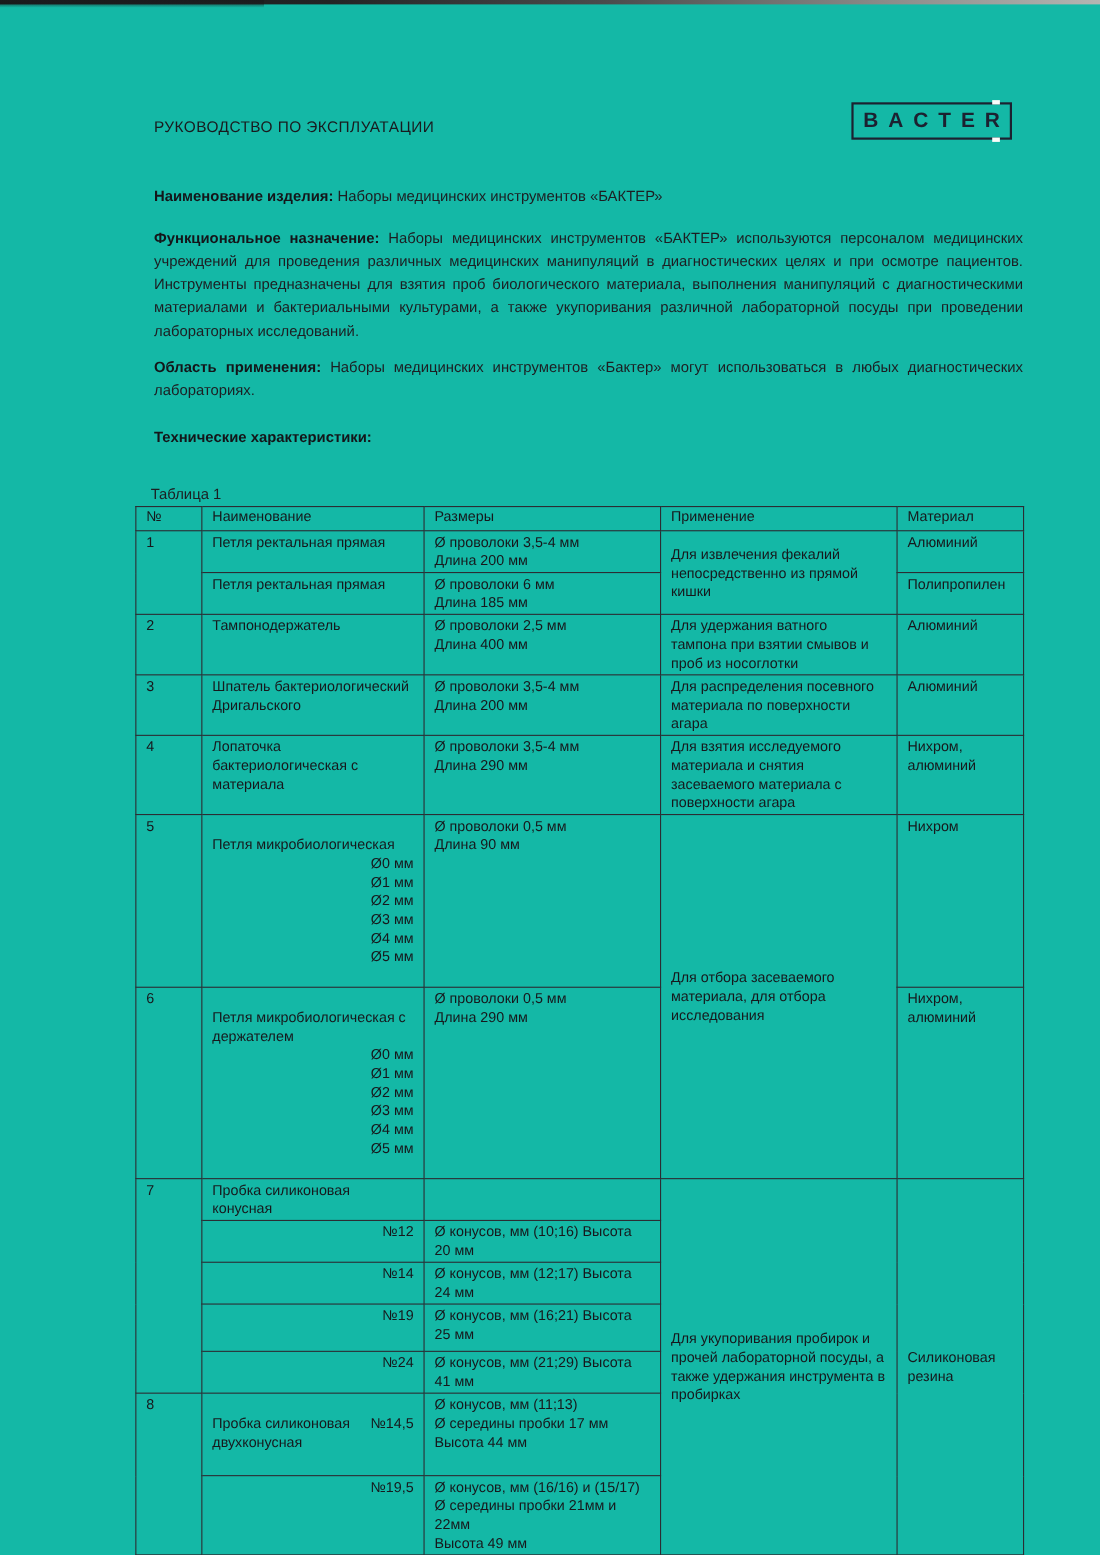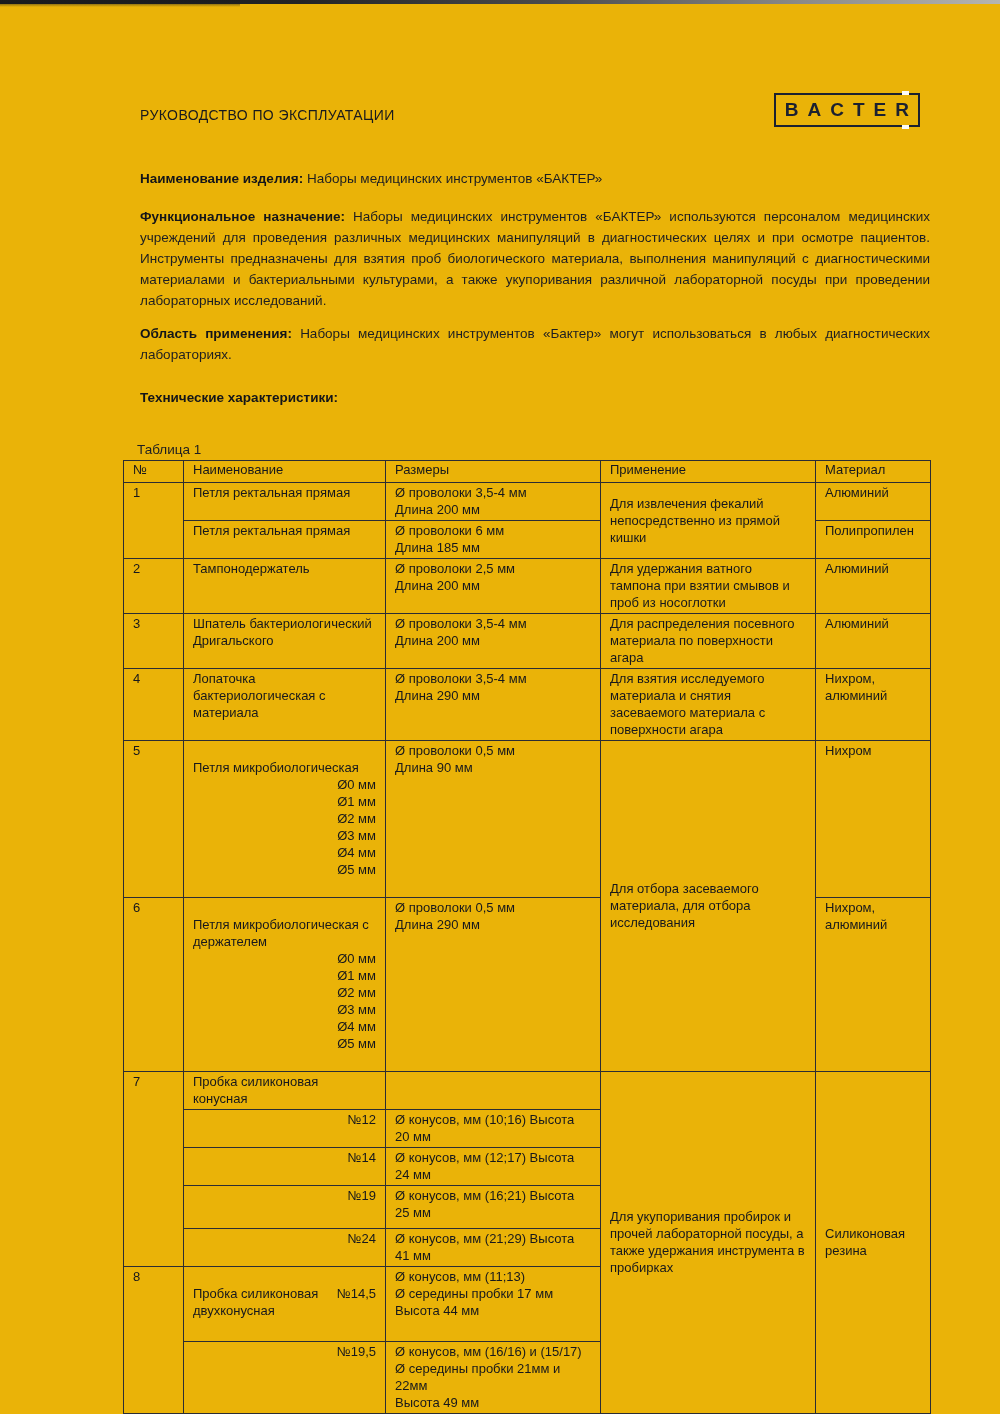--- a/index.html
+++ b/index.html
@@ -1,16 +1,16 @@
 <!DOCTYPE html>
 <html><head>
 <meta charset="utf-8">
 <style>
   html,body{margin:0;padding:0;background:#e8e8e6;}
-  .page{position:relative;width:1000px;height:1414px;margin:0 auto;background:#eab308;
+  .page{position:relative;width:1000px;height:1414px;margin:0 auto;background:#14b8a6;
         font-family:"Liberation Sans",sans-serif;color:#1d1e22;overflow:hidden;}
   .scan-edge-top{position:absolute;top:0;left:0;width:100%;height:4px;
         background:linear-gradient(to right,#17181a 0%,#232425 30%,#4a4b4c 55%,#8a8a88 80%,#b5b5b2 100%);}
   .scan-edge-top:after{content:"";position:absolute;left:0;top:0;width:240px;height:7px;
         background:linear-gradient(to bottom,#1b1c1e,rgba(27,28,30,0));}
 
   .header-row{position:relative;margin:104px 0 0 140px;width:790px;height:40px;}
   .doc-title{margin:0;font-size:14px;font-weight:normal;letter-spacing:.4px;color:#191a1e;padding-top:3px;}
   .logo{position:absolute;top:-11px;right:10px;width:142px;height:30px;border:2.5px solid #1c2130;
         display:flex;align-items:center;justify-content:flex-end;}
@@ -98,21 +98,21 @@
     <tr style="height:36px">
       <td>Петля ректальная прямая</td>
       <td>Ø проволоки 6 мм
 Длина 185 мм</td>
       <td>Полипропилен</td>
     </tr>
     <tr style="height:51px">
       <td>2</td>
       <td>Тампонодержатель</td>
       <td>Ø проволоки 2,5 мм
-Длина 200 мм</td>
+Длина 400 мм</td>
       <td>Для удержания ватного тампона при взятии смывов и проб из носоглотки</td>
       <td>Алюминий</td>
     </tr>
     <tr style="height:34px">
       <td>3</td>
       <td>Шпатель бактериологический Дригальского</td>
       <td>Ø проволоки 3,5-4 мм
 Длина 200 мм</td>
       <td>Для распределения посевного материала по поверхности агара</td>
       <td>Алюминий</td>

